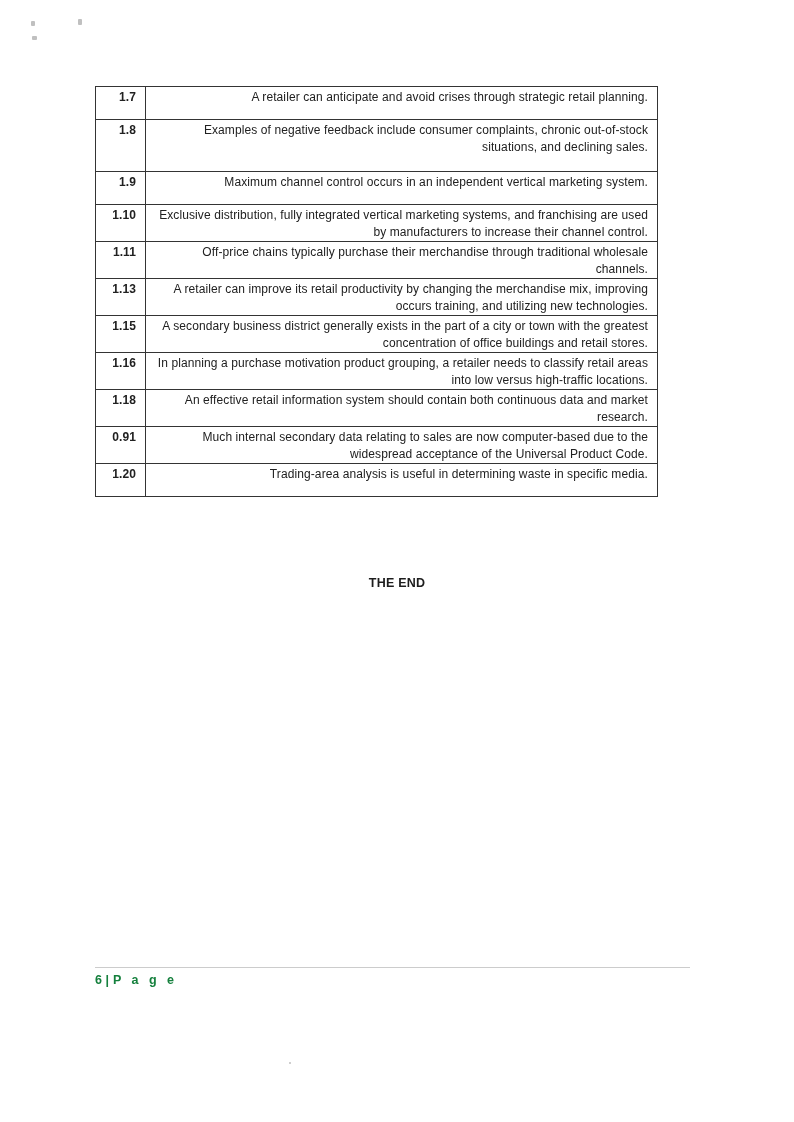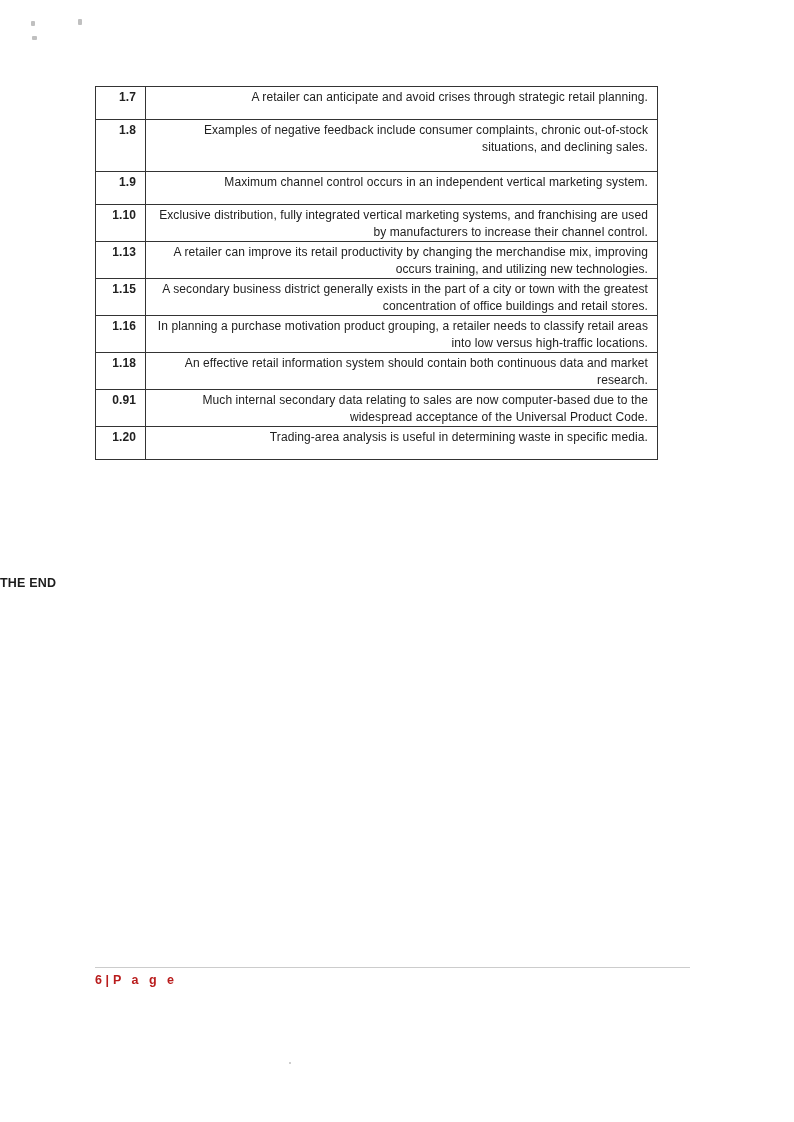--- a/index.html
+++ b/index.html
@@ -40,21 +40,21 @@
     padding-left: 9px;
   }
   table.q-table tr { height: 33px; }      
   table.q-table tr.tall { height: 52px; } 
 
   .the-end {
     position: absolute;
     left: 0;
     top: 576px;
     width: 794px;
-    text-align: left;
+    text-align: center;
     font-weight: bold;
     font-size: 12.5px;
     letter-spacing: 0.2px;
     color: #1d1d1d;
   }
 
   
   .footer-rule {
     position: absolute;
     left: 95px;
@@ -63,21 +63,21 @@
     height: 1px;
     background: #c6c6c6;
     opacity: 0.9;
   }
   .footer-text {
     position: absolute;
     left: 95px;
     top: 973px;
     font-size: 12.5px;
     font-weight: bold;
-    color: #b91c1c;
+    color: #15803d;
   }
   .footer-text .pg-num { letter-spacing: 0.5px; }
   .footer-text .pg-sep { margin: 0 4px 0 3px; }
   .footer-text .pg-word { letter-spacing: 3.5px; font-weight: bold; }
 
   
   .speck {
     position: absolute;
     background: #8d8d8d;
     opacity: 0.55;
@@ -108,20 +108,24 @@
     </tr>
     <tr>
       <td class="num">1.9</td>
       <td class="txt">Maximum channel control occurs in an independent vertical marketing system.</td>
     </tr>
     <tr>
       <td class="num">1.10</td>
       <td class="txt">Exclusive distribution, fully integrated vertical marketing systems, and franchising are used by manufacturers to increase their channel control.</td>
     </tr>
     <tr>
+      <td class="num">1.11</td>
+      <td class="txt">Off-price chains typically purchase their merchandise through traditional wholesale channels.</td>
+    </tr>
+    <tr>
       <td class="num">1.13</td>
       <td class="txt">A retailer can improve its retail productivity by changing the merchandise mix, improving occurs training, and utilizing new technologies.</td>
     </tr>
     <tr>
       <td class="num">1.15</td>
       <td class="txt">A secondary business district generally exists in the part of a city or town with the greatest concentration of office buildings and retail stores.</td>
     </tr>
     <tr>
       <td class="num">1.16</td>
       <td class="txt">In planning a purchase motivation product grouping, a retailer needs to classify retail areas into low versus high-traffic locations.</td>

